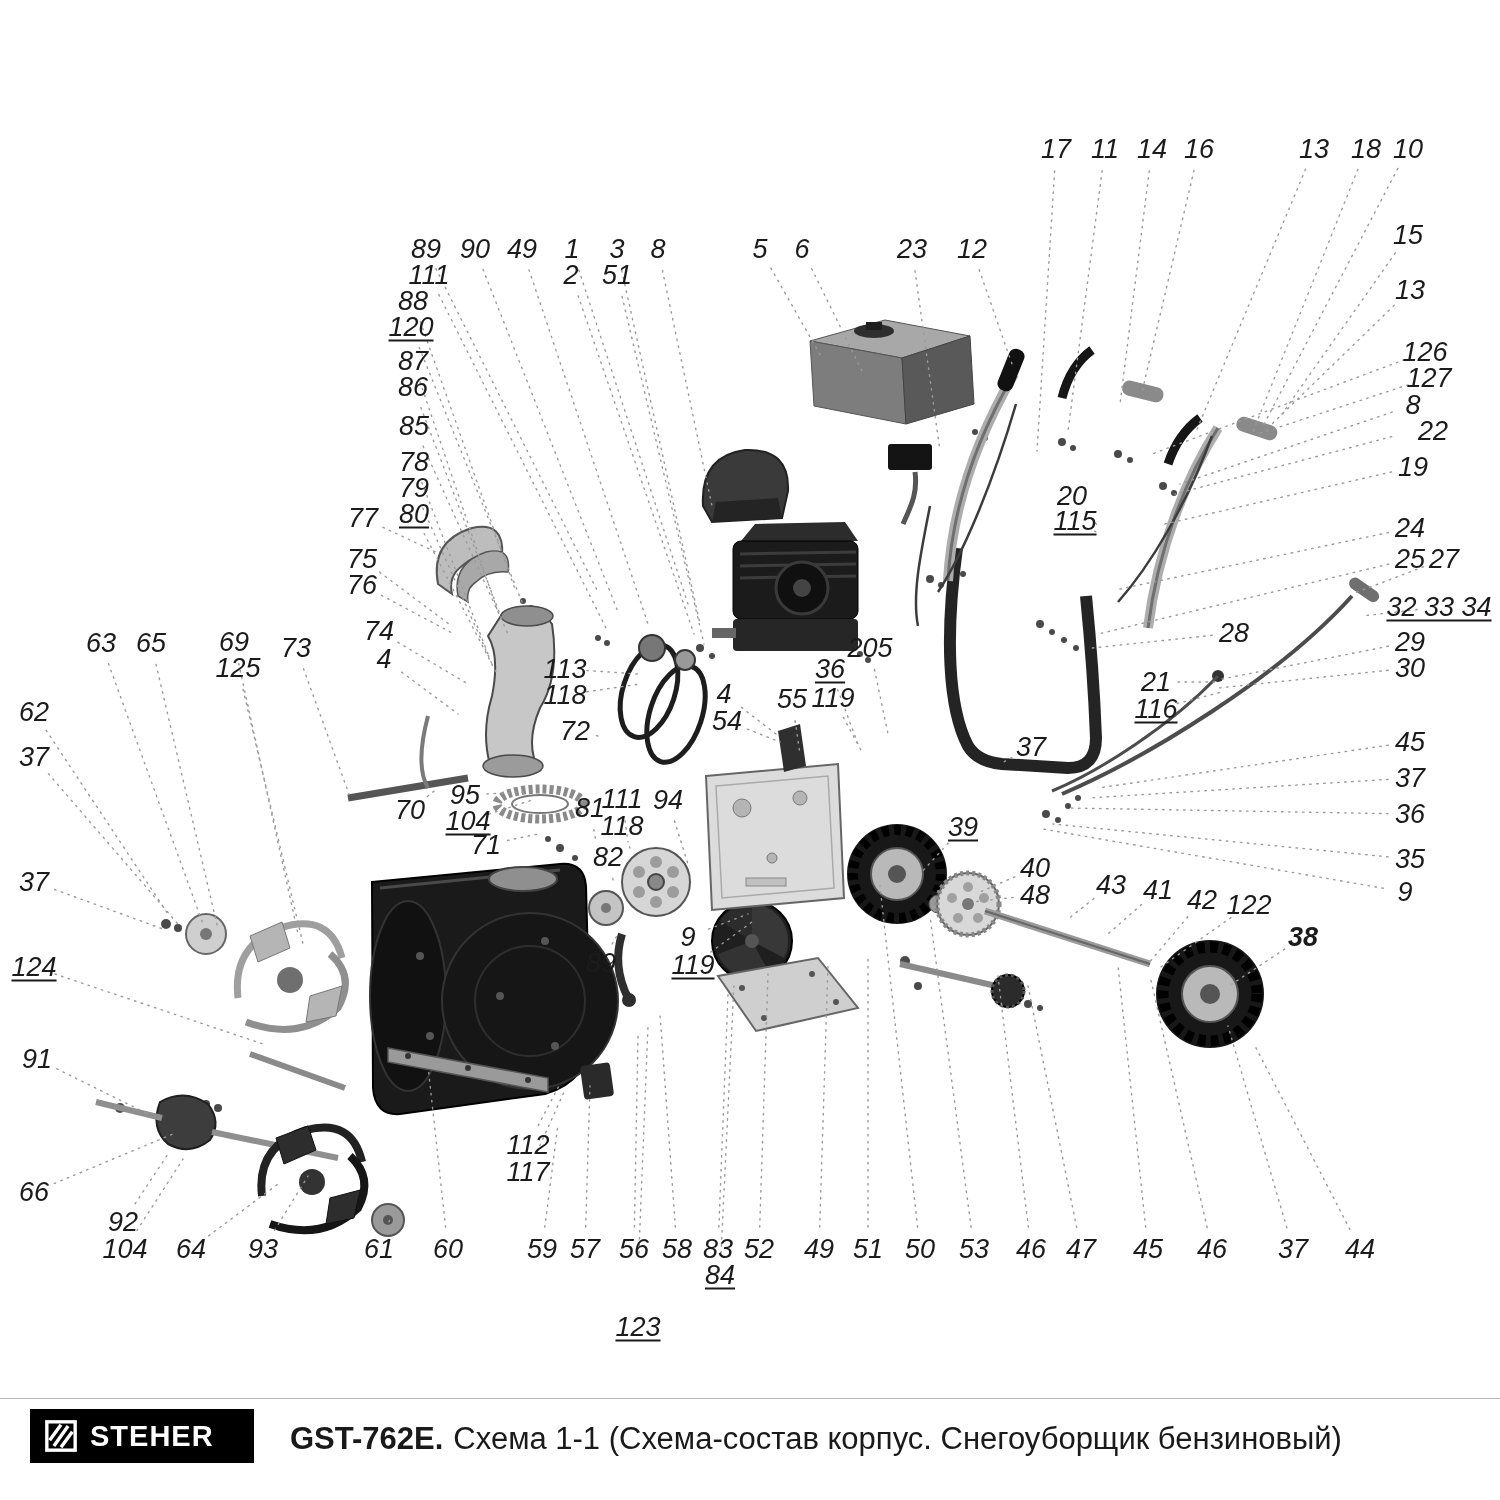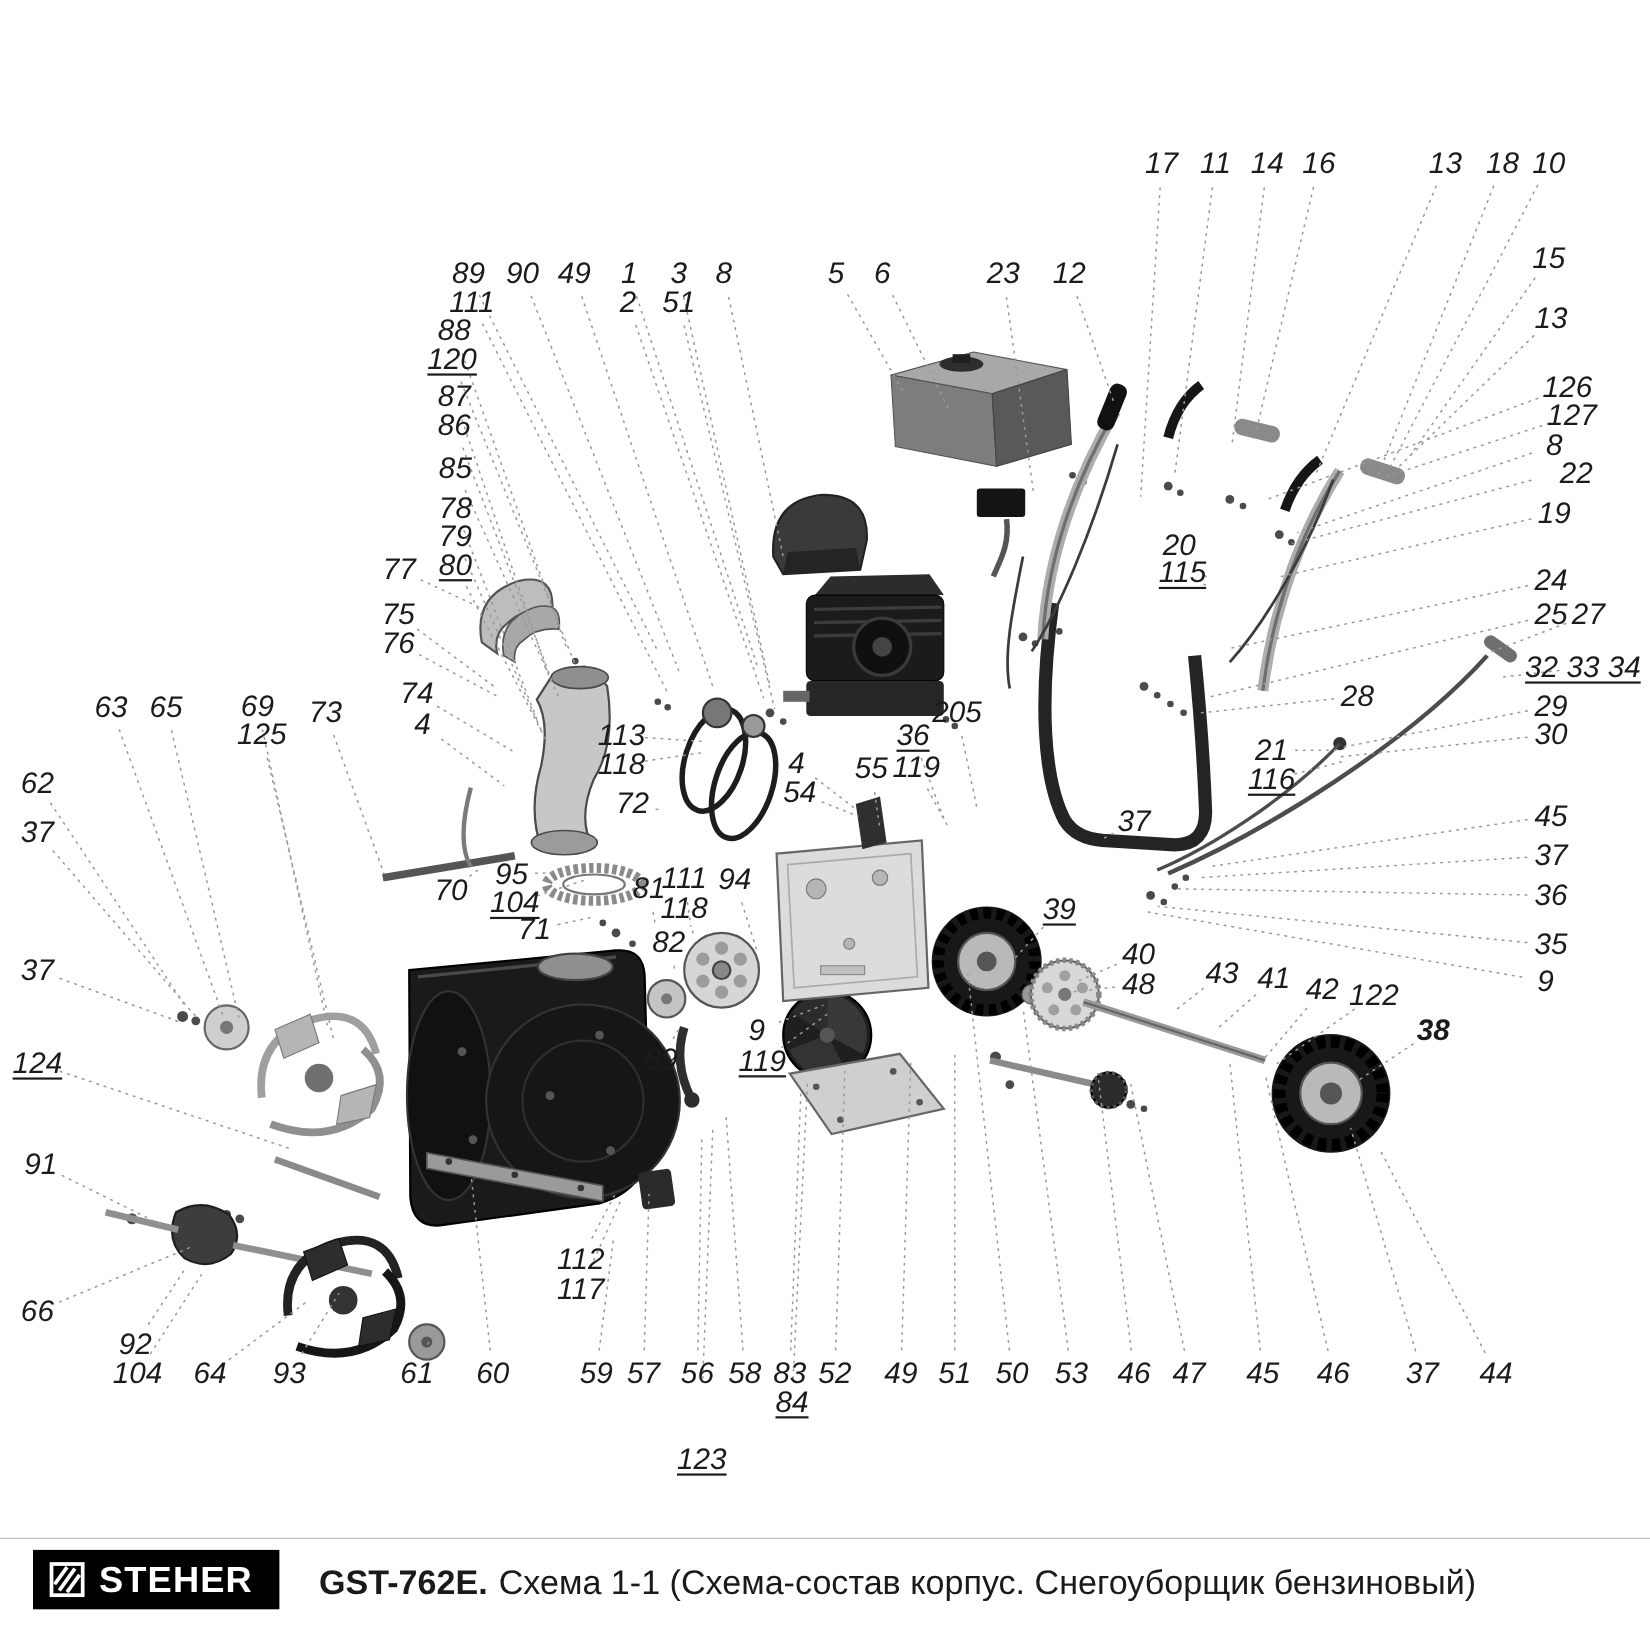--- a/index.html
+++ b/index.html
@@ -16,21 +16,21 @@
   }
   .part-label.u{text-decoration:underline;text-underline-offset:4px;}
   .leader{stroke:#9a9a9a;stroke-width:1.4;stroke-dasharray:1.5 5.5;stroke-linecap:round;fill:none;}
   
   .footer-rule{position:absolute;top:1398px;left:0;width:1500px;height:0;border-top:1px solid #b9b9b9;}
   .brand-logo{
     position:absolute;top:1409px;left:30px;height:54px;width:224px;background:#000;
     display:flex;align-items:center;gap:12px;padding:0 14px;box-sizing:border-box;
   }
   .brand-icon{width:34px;height:34px;flex:0 0 auto;}
-  .brand-text{color:#fff;font-weight:bold;font-size:33px;letter-spacing:1px;}
+  .brand-text{color:#fff;font-weight:bold;font-size:29px;letter-spacing:1px;}
   .footer-caption{
     position:absolute;top:1421px;left:290px;font-size:31px;color:#1a1a1a;white-space:nowrap;
   }
   .footer-caption .model{font-weight:bold;margin-right:10px;}
 </style>
 </head>
 <body>
 
 <div id="diagram-area">
 

